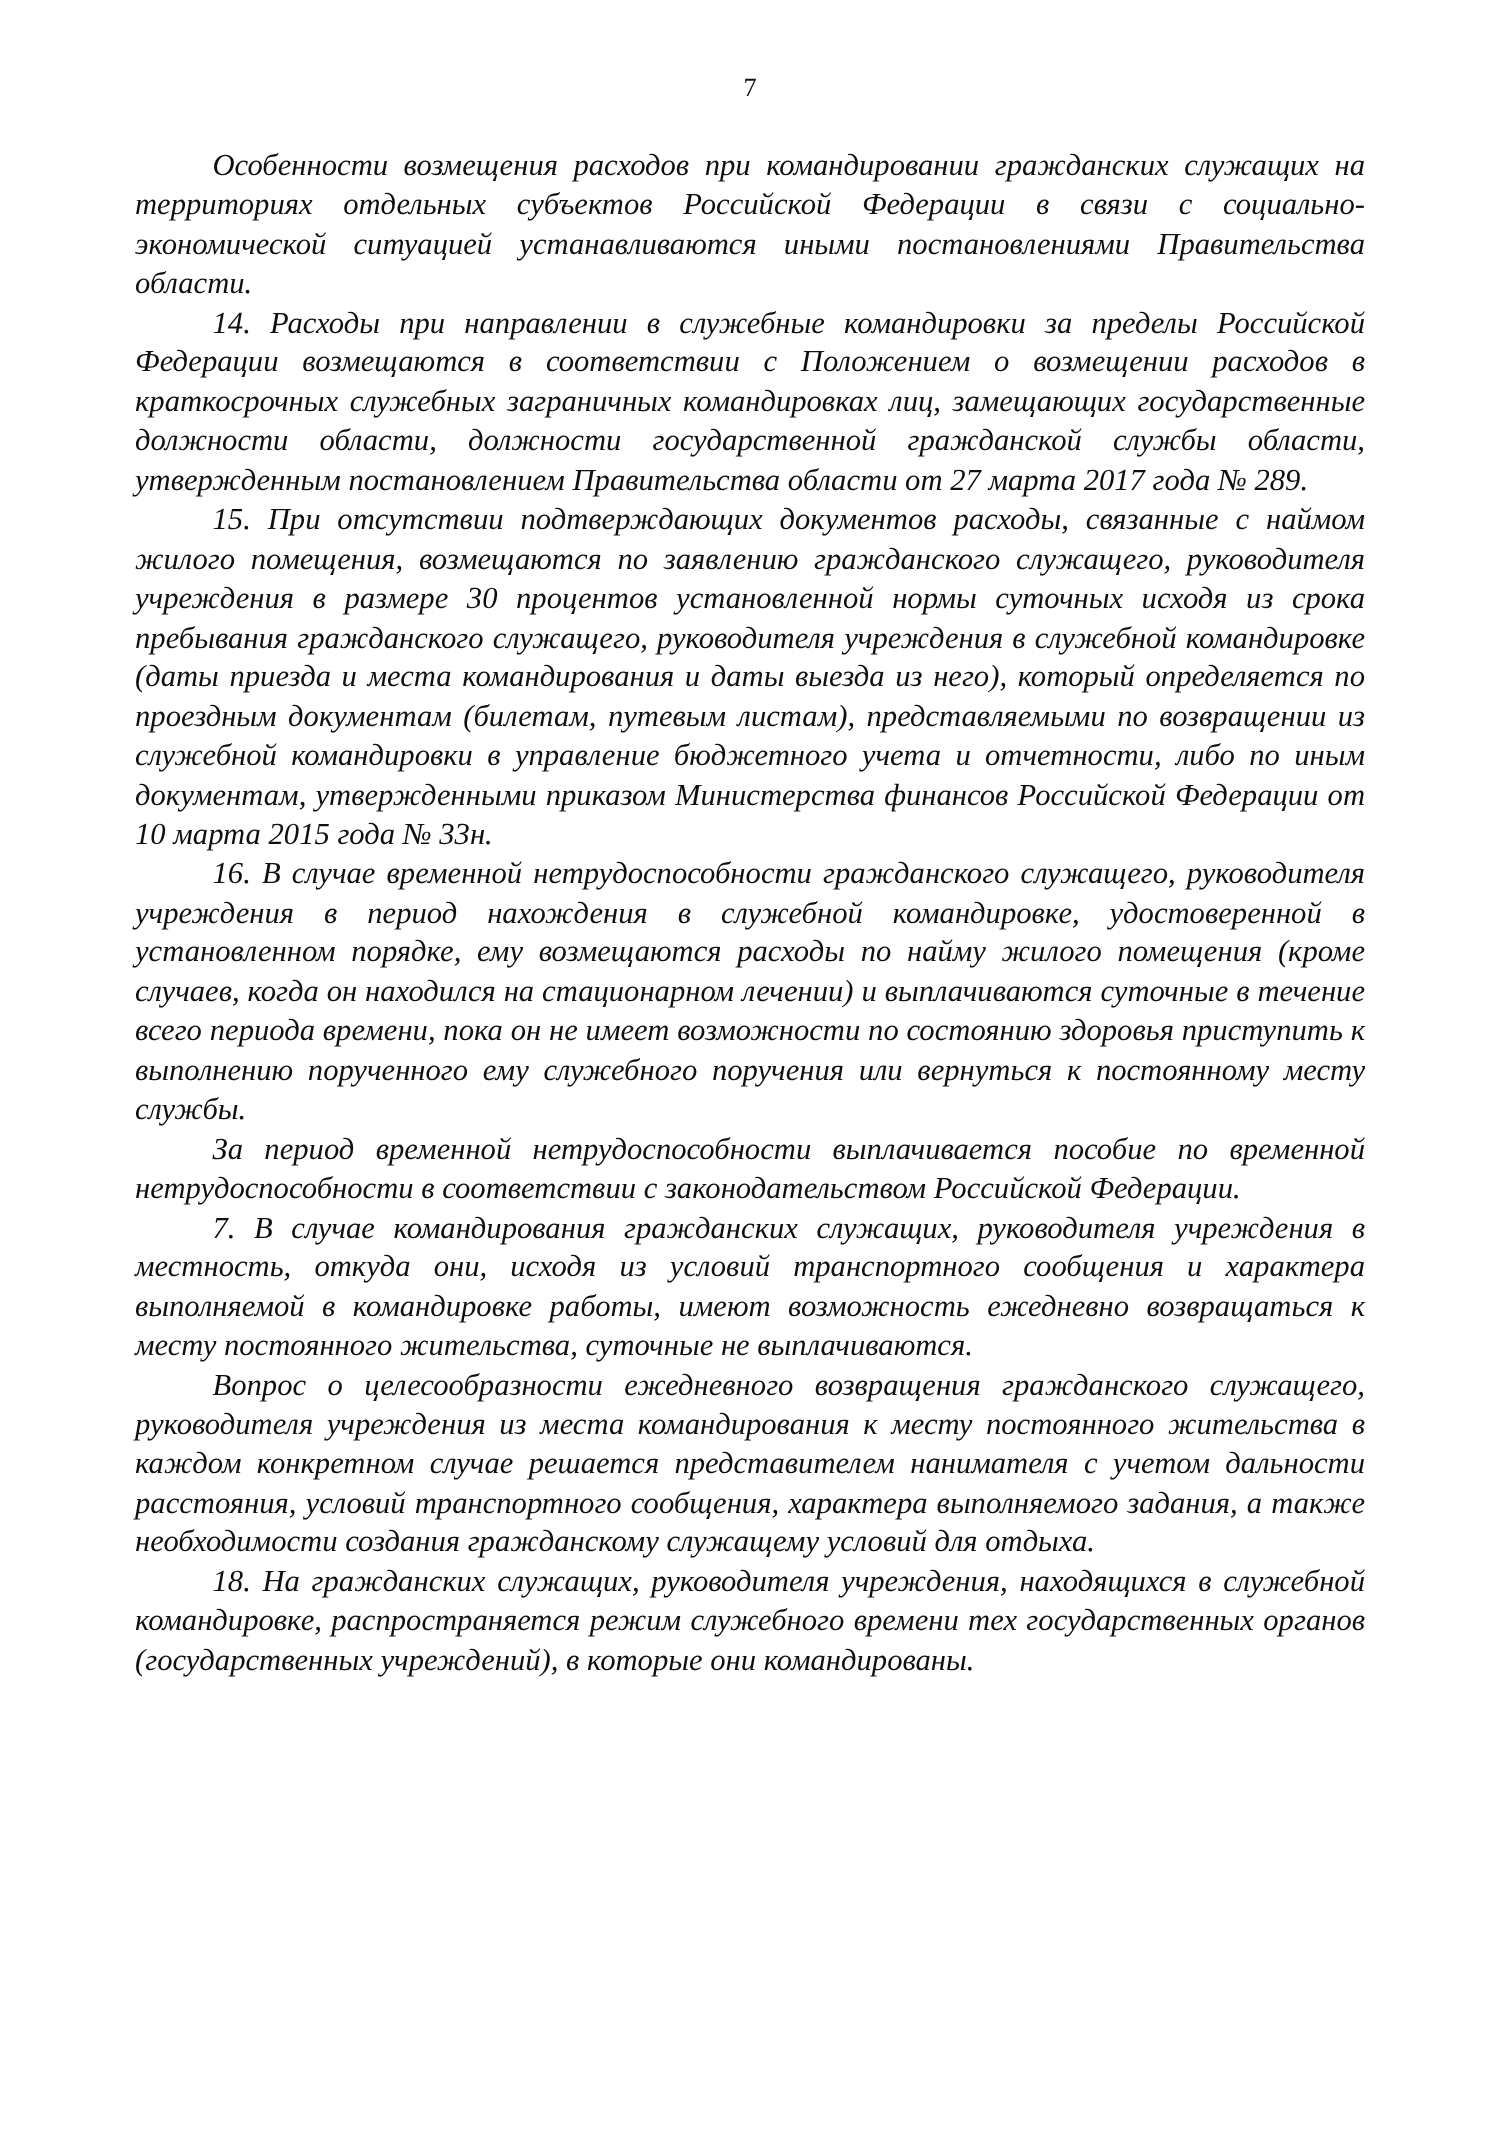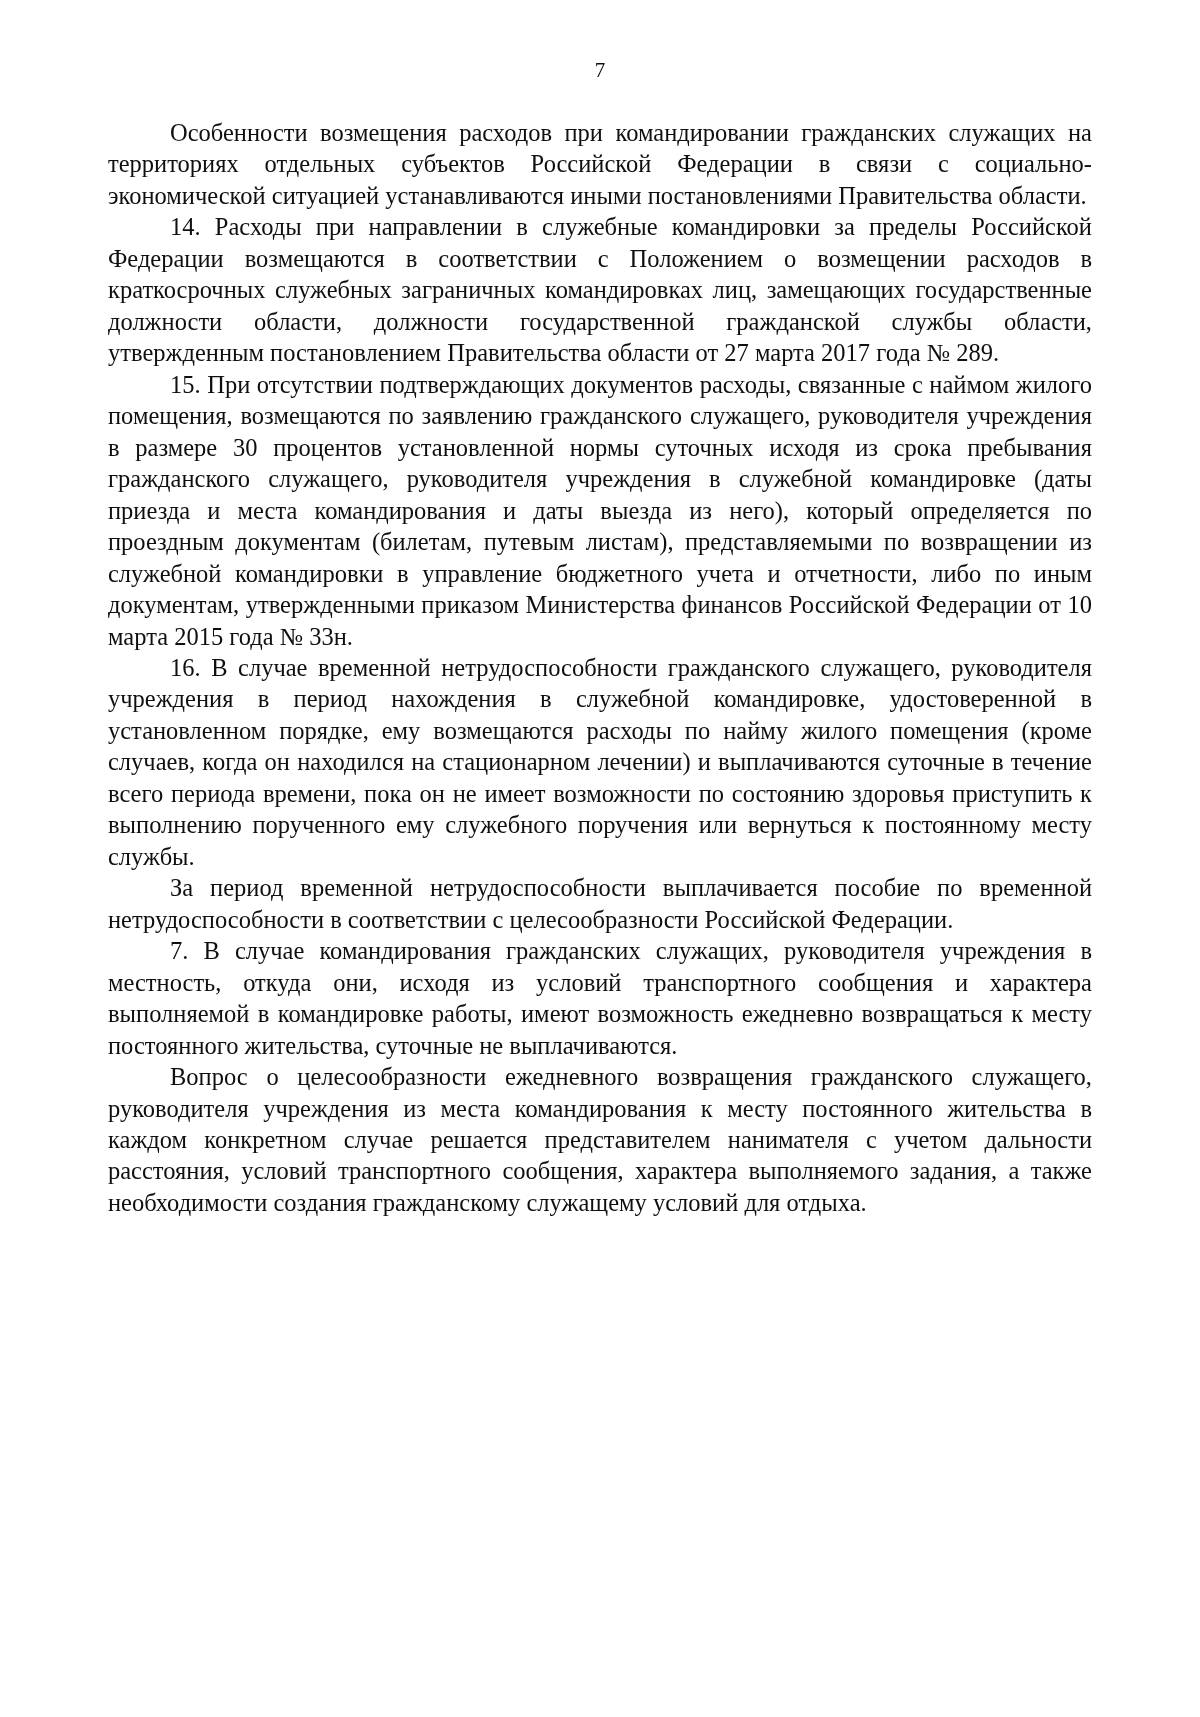--- a/index.html
+++ b/index.html
@@ -22,38 +22,40 @@
     font-size: 21px;
     line-height: 1;
     margin: 0 0 36px 0;
     font-family: "Liberation Serif", "DejaVu Serif", serif;
   }
   .body-text {
     font-size: 24.5px;
     line-height: 1.285;
     text-align: justify;
     text-justify: inter-word;
+    font-style: italic;
   }
   .body-text p {
     margin: 0;
     text-indent: 62px;
     hyphens: none;
   }
   
 </style>
 </head>
 <body>
 
 <div class="page">
 
   <div class="page-number">7</div>
 
   <div class="body-text">
     <p>Особенности возмещения расходов при командировании гражданских служащих на территориях отдельных субъектов Российской Федерации в связи с социально-экономической ситуацией устанавливаются иными постановлениями Правительства области.</p>
     <p>14. Расходы при направлении в служебные командировки за пределы Российской Федерации возмещаются в соответствии с Положением о возмещении расходов в краткосрочных служебных заграничных командировках лиц, замещающих государственные должности области, должности государственной гражданской службы области, утвержденным постановлением Правительства области от 27 марта 2017 года № 289.</p>
     <p>15. При отсутствии подтверждающих документов расходы, связанные с наймом жилого помещения, возмещаются по заявлению гражданского служащего, руководителя учреждения в размере 30 процентов установленной нормы суточных исходя из срока пребывания гражданского служащего, руководителя учреждения в служебной командировке (даты приезда и места командирования и даты выезда из него), который определяется по проездным документам (билетам, путевым листам), представляемыми по возвращении из служебной командировки в управление бюджетного учета и отчетности, либо по иным документам, утвержденными приказом Министерства финансов Российской Федерации от 10 марта 2015 года № 33н.</p>
     <p>16. В случае временной нетрудоспособности гражданского служащего, руководителя учреждения в период нахождения в служебной командировке, удостоверенной в установленном порядке, ему возмещаются расходы по найму жилого помещения (кроме случаев, когда он находился на стационарном лечении) и выплачиваются суточные в течение всего периода времени, пока он не имеет возможности по состоянию здоровья приступить к выполнению порученного ему служебного поручения или вернуться к постоянному месту службы.</p>
-    <p>За период временной нетрудоспособности выплачивается пособие по временной нетрудоспособности в соответствии с целесообразности Российской Федерации.</p>
+    <p>За период временной нетрудоспособности выплачивается пособие по временной нетрудоспособности в соответствии с законодательством Российской Федерации.</p>
     <p>7. В случае командирования гражданских служащих, руководителя учреждения в местность, откуда они, исходя из условий транспортного сообщения и характера выполняемой в командировке работы, имеют возможность ежедневно возвращаться к месту постоянного жительства, суточные не выплачиваются.</p>
     <p>Вопрос о целесообразности ежедневного возвращения гражданского служащего, руководителя учреждения из места командирования к месту постоянного жительства в каждом конкретном случае решается представителем нанимателя с учетом дальности расстояния, условий транспортного сообщения, характера выполняемого задания, а также необходимости создания гражданскому служащему условий для отдыха.</p>
+    <p>18. На гражданских служащих, руководителя учреждения, находящихся в служебной командировке, распространяется режим служебного времени тех государственных органов (государственных учреждений), в которые они командированы.</p>
   </div>
 
 </div>
 
 </body></html>

